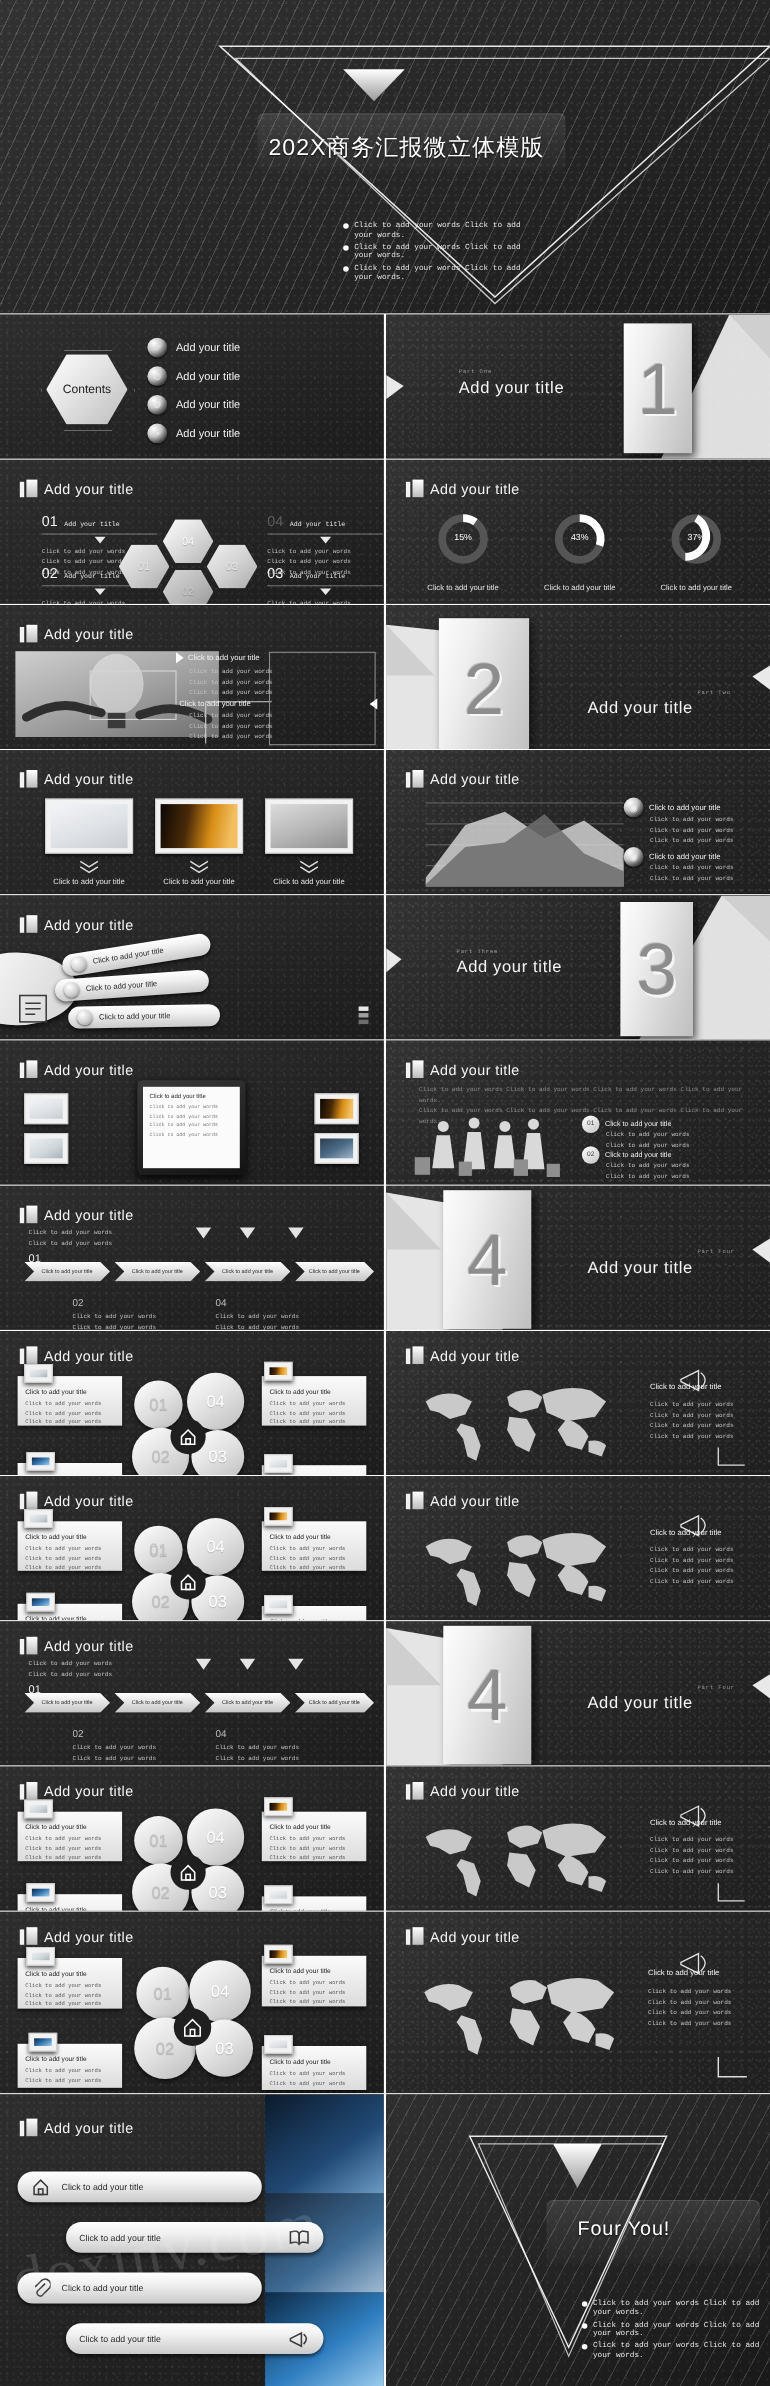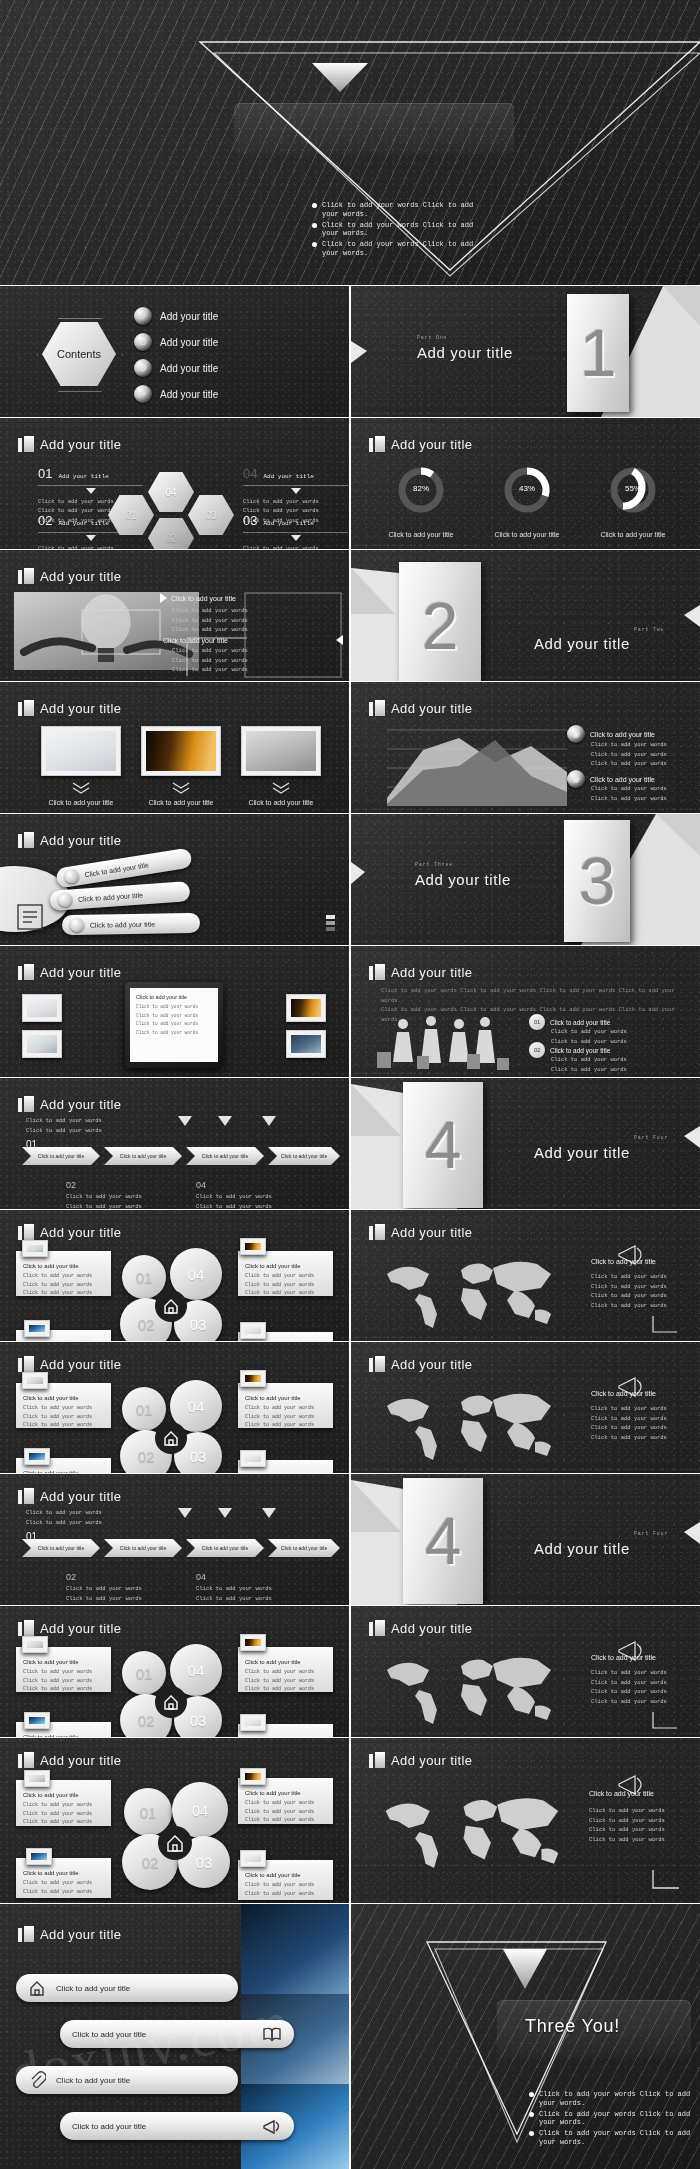--- a/index.html
+++ b/index.html
@@ -223,20 +223,21 @@
       <polygon points="214,53 700,53 450,276" fill="none" stroke="rgba(255,255,255,.75)" stroke-width="1.2"></polygon>
       <polygon points="312,63 368,63 340,92" fill="url(#gradTri)"></polygon>
       <defs>
         <linearGradient id="gradTri" x1="0" y1="0" x2="0" y2="1">
           <stop offset="0%" stop-color="#ffffff"></stop>
             <stop offset="100%" stop-color="#9a9a9a"></stop>
         </linearGradient>
       </defs>
     </svg>
     <div class="covertitleplate" style="left:234px;top:103px;width:280px;height:52px;"></div>
+    <div class="cover-h1" style="left:244px;top:120px;">202X商务汇报微立体模版</div>
 
     <div class="bullets" style="left:312px;top:201px;">
       <div class="bl">
           <i class="dot"></i>
           <span>Click to add your words Click to add your words.</span>
         </div>
       <div class="bl">
           <i class="dot"></i>
           <span>Click to add your words Click to add your words.</span>
         </div>
@@ -360,23 +361,23 @@
       </g>
       <g transform="translate(176,72)">
         <circle r="19" fill="none" stroke="#555" stroke-width="7"></circle>
         <path d="M 0 -19 A 19 19 0 0 1 18.07 5.87" fill="none" stroke="#fff" stroke-width="7"></path>
       </g>
       <g transform="translate(282,72)">
         <circle r="19" fill="none" stroke="#555" stroke-width="7"></circle>
         <path d="M 0 -19 A 19 19 1 0 1 -10.0 16.2" fill="none" stroke="#fff" stroke-width="7"></path>
       </g>
     </svg>
-    <div style="position:absolute;left:51px;top:66px;width:38px;text-align:center;color:#fff;font-size:8px;">82%</div>
+    <div style="position:absolute;left:51px;top:66px;width:38px;text-align:center;color:#fff;font-size:8px;">15%</div>
     <div style="position:absolute;left:157px;top:66px;width:38px;text-align:center;color:#fff;font-size:8px;">43%</div>
-    <div style="position:absolute;left:263px;top:66px;width:38px;text-align:center;color:#fff;font-size:8px;">55%</div>
+    <div style="position:absolute;left:263px;top:66px;width:38px;text-align:center;color:#fff;font-size:8px;">37%</div>
     <div class="cap" style="left:25px;top:113px;width:90px;text-align:center;">Click to add your title</div>
     <div class="cap" style="left:131px;top:113px;width:90px;text-align:center;">Click to add your title</div>
     <div class="cap" style="left:237px;top:113px;width:90px;text-align:center;">Click to add your title</div>
   </div>
   <div class="vsep" style="left:349px;top:418px;height:131px;"></div>
   <div class="sep" style="top:549px;"></div>
 
   <div class="slide dark2" style="left:0;top:550px;width:349px;height:131px;">
     <div class="stitle" style="left:18px;top:18px;">
       <span class="bars">
@@ -1162,21 +1163,21 @@
       <polygon points="84,45 252,45 166,238" fill="none" stroke="rgba(255,255,255,.7)" stroke-width="1.1"></polygon>
       <polygon points="152,45 196,45 174,85" fill="url(#gradTri2)"></polygon>
       <defs>
         <linearGradient id="gradTri2" x1="0" y1="0" x2="0" y2="1">
           <stop offset="0%" stop-color="#ffffff"></stop>
             <stop offset="100%" stop-color="#9a9a9a"></stop>
         </linearGradient>
       </defs>
     </svg>
     <div class="covertitleplate" style="left:146px;top:96px;width:194px;height:58px;"></div>
-    <div style="position:absolute;left:174px;top:112px;color:#ffffff;font-size:18px;letter-spacing:.8px;text-shadow:0 1px 2px rgba(0,0,0,.8);">Three You!</div>
+    <div style="position:absolute;left:174px;top:112px;color:#ffffff;font-size:18px;letter-spacing:.8px;text-shadow:0 1px 2px rgba(0,0,0,.8);">Four You!</div>
 
     <div class="bullets" style="left:178px;top:186px;">
       <div class="bl">
           <i class="dot"></i>
           <span>Click to add your words Click to add your words.</span>
         </div>
       <div class="bl">
           <i class="dot"></i>
           <span>Click to add your words Click to add your words.</span>
         </div>

